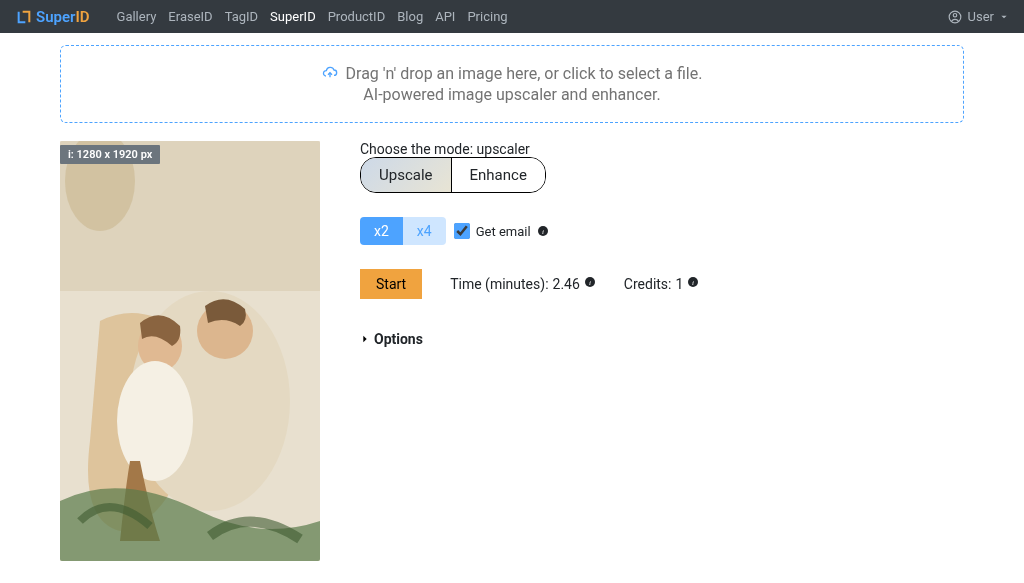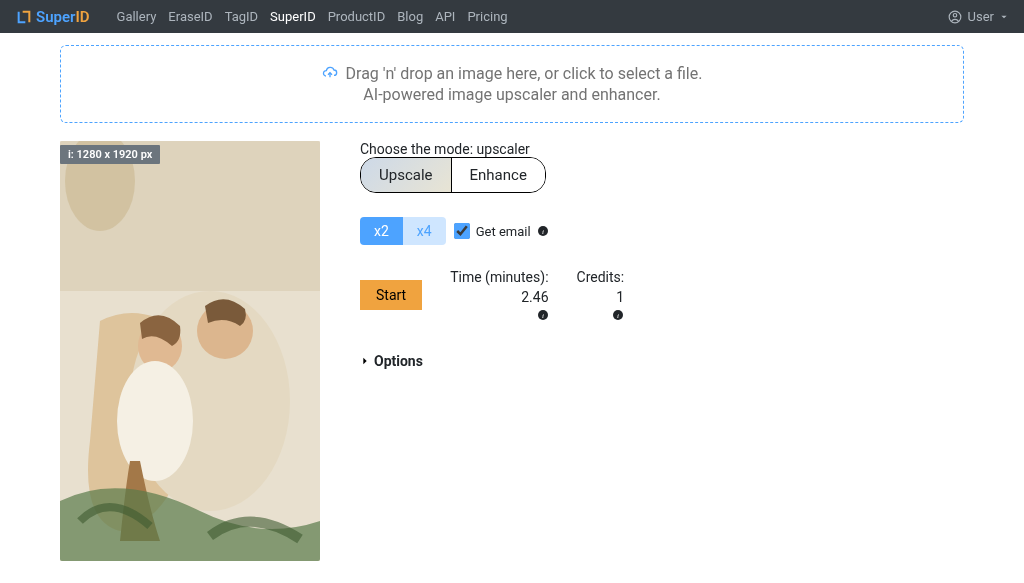--- a/index.html
+++ b/index.html
@@ -43,21 +43,21 @@
 .f-active { background: #4da3ff; color: #fff; }
 .f-inactive { background: #cfe6ff; color: #4da3ff; }
 
 .checkbox-wrap { display: flex; align-items: center; gap: 6px; font-size: 13px; }
 .checkbox-wrap input { width: 16px; height: 16px; accent-color: #4da3ff; }
 .info-icon { display: inline-flex; width: 12px; height: 12px; align-items: center; justify-content: center; }
 .info-icon svg { width: 12px; height: 12px; }
 
 .action-row { display: flex; align-items: center; gap: 28px; margin-top: 24px; }
 .start-btn { background: #f0a33f; color: #000; border: none; padding: 7px 16px; font-size: 14px; border-radius: 0; cursor: pointer; font-family: inherit; }
-.stat { font-size: 14px; display: flex; align-items: flex-end; gap: 4px; flex-direction: column; }
+.stat { font-size: 14px; display: flex; align-items: flex-start; gap: 4px; }
 
 .options-row { margin-top: 32px; display: flex; align-items: center; gap: 4px; cursor: pointer; font-size: 14px; font-weight: 700; }
 .options-row svg { width: 10px; height: 10px; }
 </style>
 </head>
 <body>
 
 <div class="navbar">
   <div class="nav-left">
     <div class="brand">

